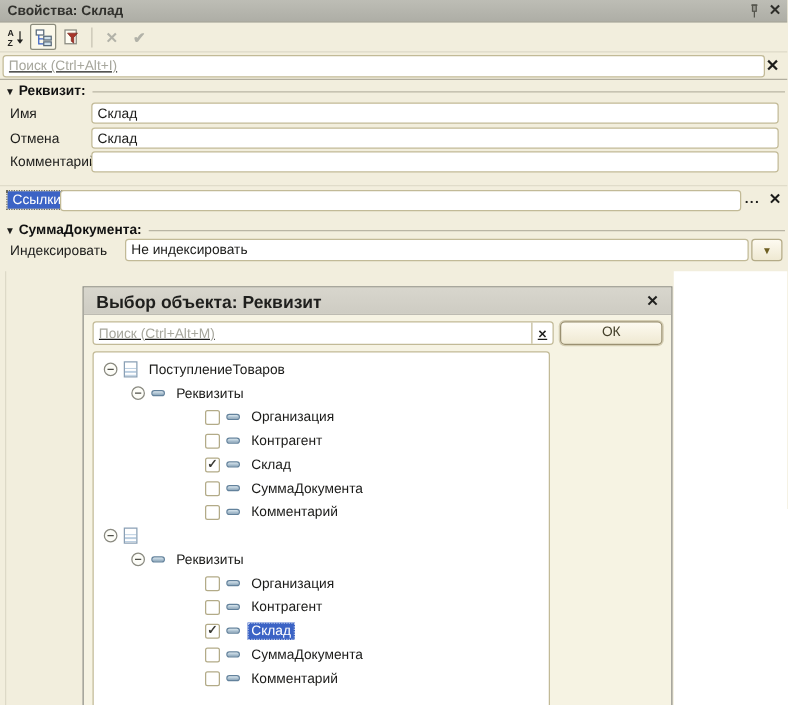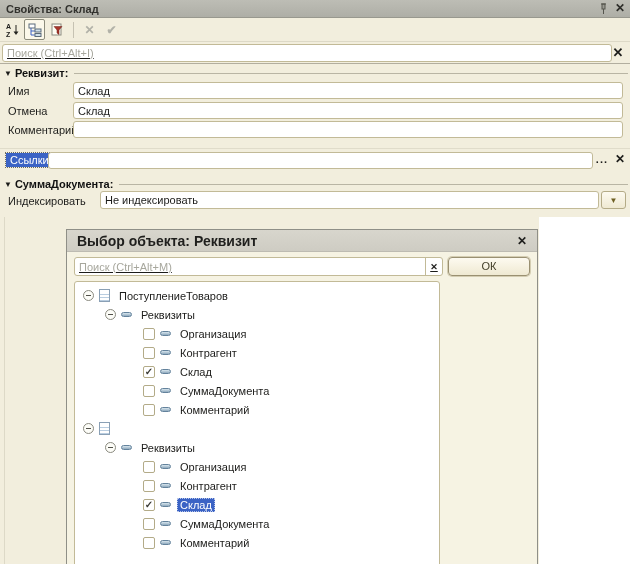--- a/index.html
+++ b/index.html
@@ -109,21 +109,21 @@
   .btn-ok{top:27px;border-color:#9a9071;box-shadow:0 0 0 1px #d4cdb2;}
   .btn-cancel{top:57px;}
   .tree-panel{
     position:absolute;left:7px;top:51px;width:366px;bottom:-2px;
     background:#fff;border:1px solid #c2ba97;border-radius:3px 3px 0 0;
     overflow:hidden;padding-top:4px;box-sizing:border-box;
   }
   .trow{display:flex;align-items:center;height:19px;}
   .trow.lvl0{padding-left:8px;}
   .trow.lvl1{padding-left:30px;}
-  .trow.lvl2{padding-left:68px;}
+  .trow.lvl2{padding-left:89px;}
   .exp{width:11px;height:11px;border:1px solid #8a8a80;border-radius:50%;background:#fdfdf8;position:relative;margin-right:5px;flex:none;box-sizing:border-box;}
   .exp::after{content:"";position:absolute;left:2px;right:2px;top:4px;height:1px;background:#50504a;}
   .doc{
     width:11px;height:13px;background:#fff;border:1px solid #8aa0b5;margin-right:6px;flex:none;
     background-image:repeating-linear-gradient(to bottom,transparent 0 2px,#b9cde0 2px 3px);
     background-position:0 2px;box-sizing:border-box;
   }
   .pill{width:11px;height:5px;border-radius:3px;background:linear-gradient(#d8e6ee,#8fa9bd);border:1px solid #63829c;margin-right:6px;flex:none;box-sizing:border-box;}
   .cb{
     width:12px;height:12px;background:#fff;border:1px solid #b3ab88;border-radius:2px;

